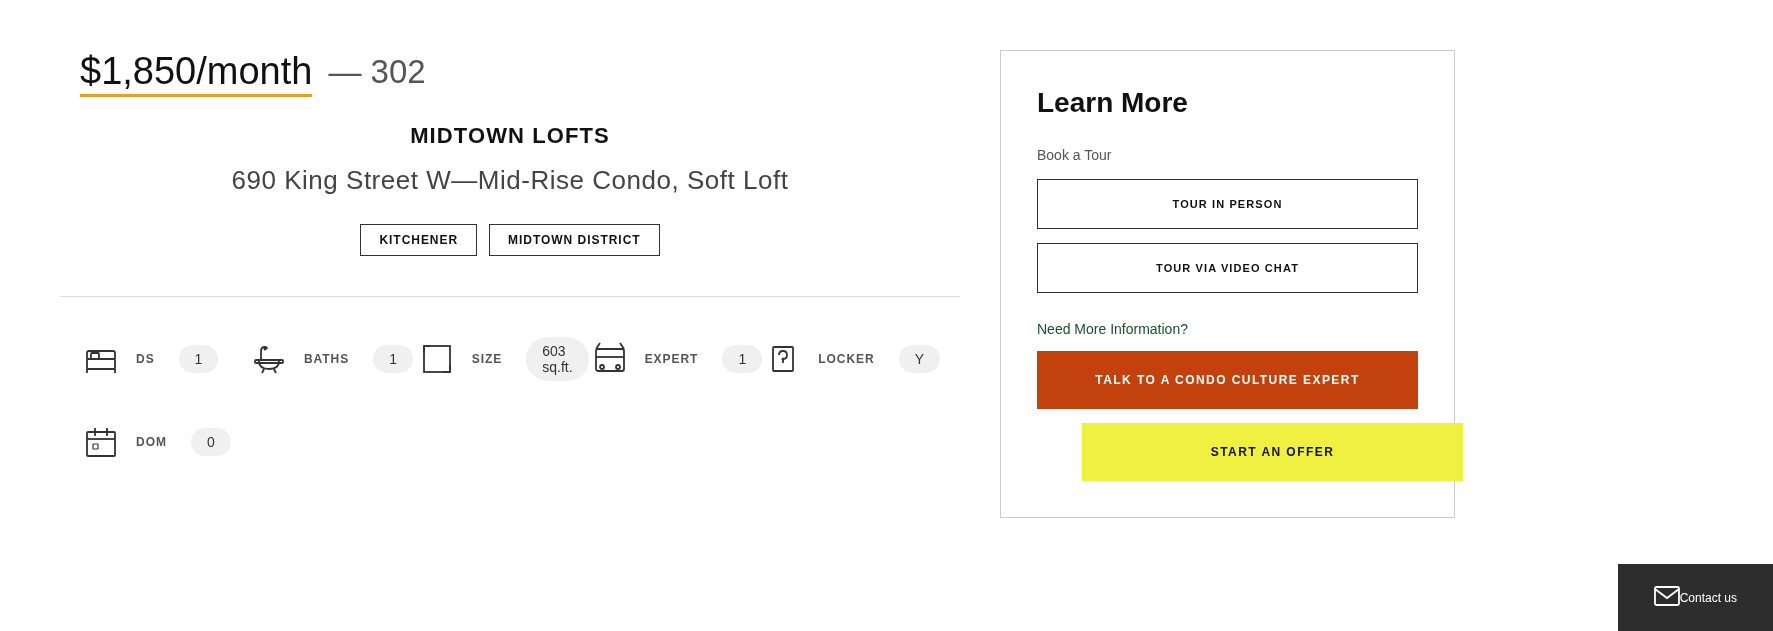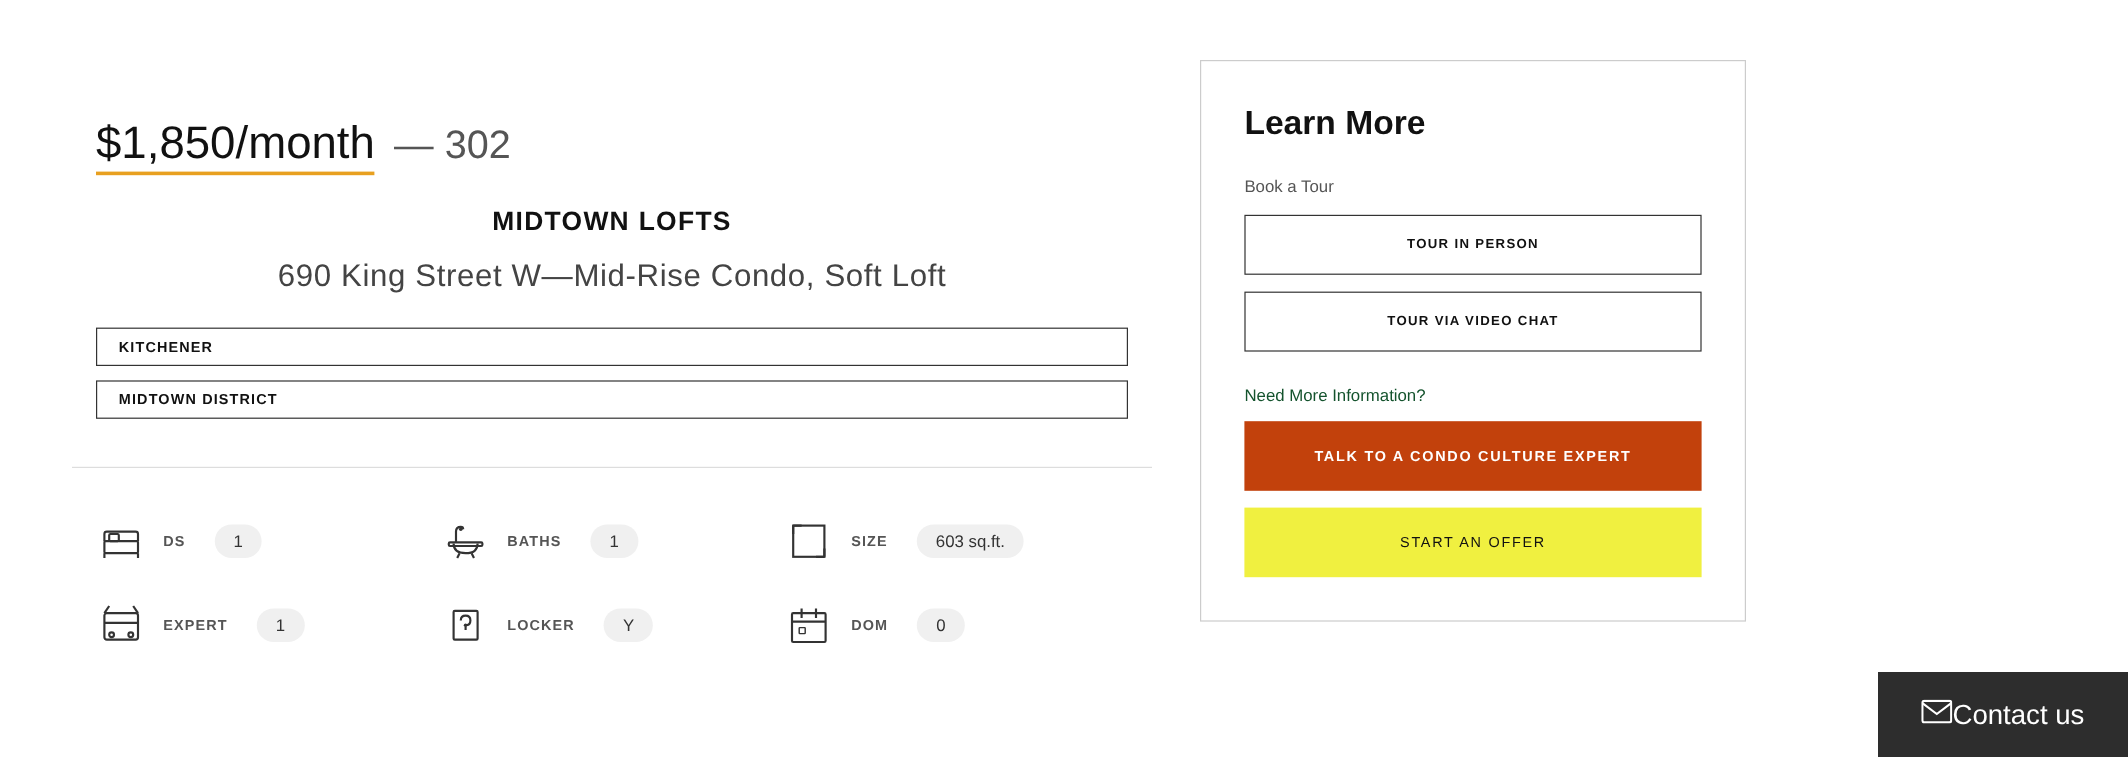--- a/index.html
+++ b/index.html
@@ -9,21 +9,20 @@
       color: #333;
       min-height: 631px;
       overflow: hidden;
     }
 
     .page-wrapper {
       display: flex;
       width: 1773px;
       min-height: 631px;
       position: relative;
-      align-items: center;
     }
 
     
     .main-content {
       flex: 1;
       padding: 50px 60px 40px 80px;
       max-width: 1000px;
     }
 
     .price-line {
@@ -74,42 +73,41 @@
       color: #444;
       margin-bottom: 28px;
       letter-spacing: 0.02em;
     }
 
     .tags {
       display: flex;
       gap: 12px;
       justify-content: center;
       margin-bottom: 40px;
-      flex-direction: column;
     }
 
     .tag {
       border: 1.5px solid #333;
       padding: 8px 18px;
       font-size: 12px;
       font-weight: 700;
       letter-spacing: 0.08em;
       color: #111;
     }
 
     .divider {
       border: none;
       border-top: 1px solid #ddd;
       margin: 0 -20px 40px -20px;
     }
 
     .specs-grid {
       display: grid;
-      grid-template-columns: repeat(3, 1fr);
-      gap: 28px 0;
+      grid-template-columns: repeat(5, 1fr);
+      gap: 40px 0;
       margin-top: 20px;
     }
 
     .spec-item {
       display: flex;
       align-items: center;
       gap: 14px;
     }
 
     .spec-icon {
@@ -213,36 +211,37 @@
       display: block;
     }
 
     .offer-btn {
       width: 100%;
       background: #f0f040;
       color: #111;
       border: none;
       padding: 22px 10px;
       font-size: 12px;
-      font-weight: 400;
+      font-weight: 700;
       letter-spacing: 0.12em;
       cursor: pointer;
       text-align: center;
       display: block;
+      margin-left: 45px;
     }
 
     
     .contact-us-btn {
       position: fixed;
       bottom: 0;
       right: 0;
       background: #2d2d2d;
       color: #fff;
       padding: 22px 36px;
-      font-size: 23px;
+      font-size: 12px;
       font-weight: 400;
       cursor: pointer;
       display: flex;
       align-items: center;
       gap: 0;
       border: none;
       z-index: 100;
     }
   </style>
 </head>

